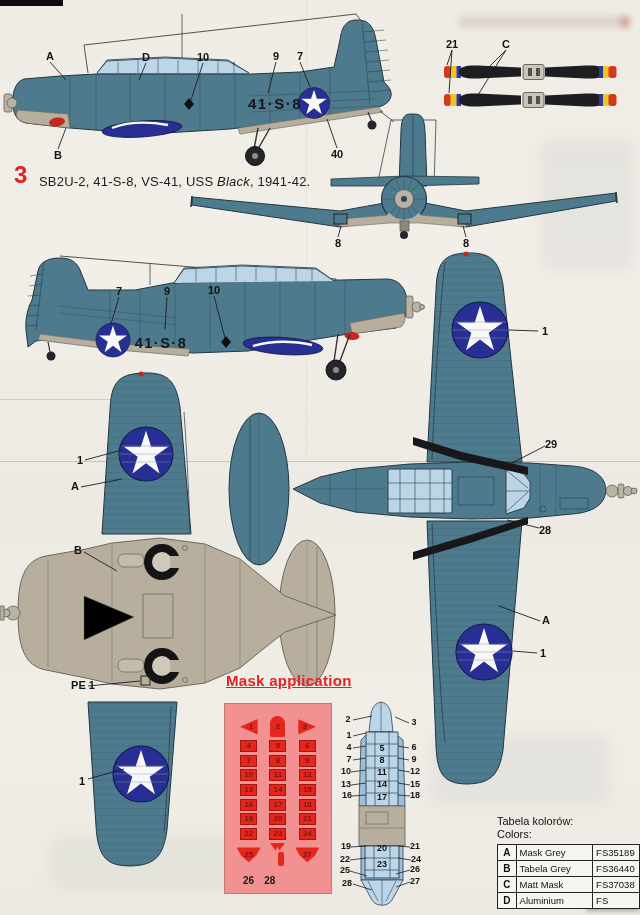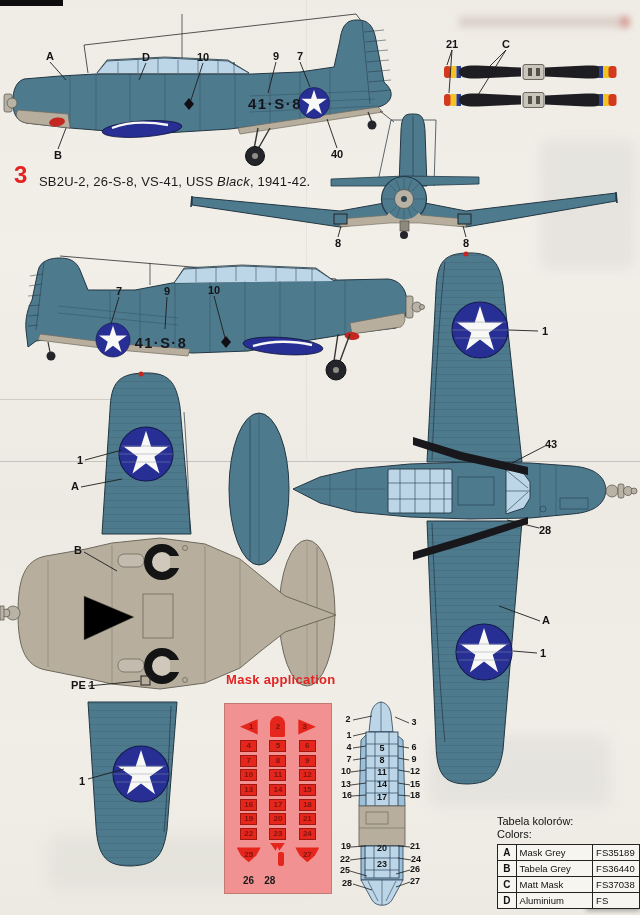--- a/index.html
+++ b/index.html
@@ -8,21 +8,21 @@
         font-family:"Liberation Sans",sans-serif;}
   .abs{position:absolute;}
   svg{display:block;}
   
   .co{position:absolute;transform:translate(-50%,-50%);font-size:11px;font-weight:bold;color:#141414;white-space:nowrap;}
   .cm{position:absolute;transform:translate(-50%,-50%);font-size:9px;font-weight:bold;color:#141414;white-space:nowrap;}
   
   .cap-num{position:absolute;left:14px;top:163px;font-size:24px;line-height:24px;font-weight:800;color:var(--captionRed);}
   .cap-text{position:absolute;left:39px;top:174px;font-size:13px;color:#1b1b1b;letter-spacing:.2px;}
   
-  .mask-title{position:absolute;left:226px;top:672px;font-size:13px;font-weight:800;color:var(--captionRed);letter-spacing:.3px;}
+  .mask-title{position:absolute;left:226px;top:672px;font-size:15px;font-weight:800;color:var(--captionRed);letter-spacing:.3px;text-decoration:underline;}
   .mask-box{position:absolute;left:224px;top:703px;width:108px;height:191px;background:var(--maskPink);
             border:1px solid #c27a72;box-sizing:border-box;display:grid;grid-template-columns:repeat(3,1fr);
             justify-items:center;align-items:center;padding:12px 9px 26px 9px;row-gap:2px;}
   .m{position:relative;display:flex;align-items:center;justify-content:center;background:var(--maskRed);
      color:var(--maskNum);font-size:8px;font-weight:bold;line-height:1;}
   .m-sq{width:17px;height:12px;box-shadow:inset 0 0 0 1px rgba(105,12,8,.55);}
   .m-tl{width:18px;height:16px;clip-path:polygon(100% 2%,100% 98%,2% 50%);padding-left:5px;box-sizing:border-box;}
   .m-tr{width:18px;height:16px;clip-path:polygon(0 2%,98% 50%,0 98%);padding-right:5px;box-sizing:border-box;}
   .m-dome{width:15px;height:21px;border-radius:8px 8px 2px 2px;}
   .m-pent{width:24px;height:15px;clip-path:polygon(0 3%,100% 3%,82% 55%,50% 100%,18% 55%);}
@@ -468,21 +468,21 @@
         <path d="M350,871 L367,876"></path>
           <path d="M410,870 L396,874"></path>
         <path d="M353,884 L372,890"></path>
           <path d="M410,882 L396,887"></path>
       </g>
     </g>
   </svg>
 
   <div class="cap-num">3</div>
   <div class="cap-text">
-    <span>SB2U-2, 26-S-8, VS-41,  USS </span><i>Black</i><span>, 1941-42.</span>
+    <span>SB2U-2, 41-S-8, VS-41,  USS </span><i>Black</i><span>, 1941-42.</span>
   </div>
 
   <div>
 
       <div class="co" style="left: 50px; top: 56px;">A</div>
 
       <div class="co" style="left: 146px; top: 57px;">D</div>
 
       <div class="co" style="left: 203px; top: 57px;">10</div>
 
@@ -503,21 +503,21 @@
       <div class="co" style="left: 466px; top: 243px;">8</div>
 
       <div class="co" style="left: 119px; top: 291px;">7</div>
 
       <div class="co" style="left: 167px; top: 291px;">9</div>
 
       <div class="co" style="left: 214px; top: 290px;">10</div>
 
       <div class="co" style="left: 545px; top: 331px;">1</div>
 
-      <div class="co" style="left: 551px; top: 444px;">43</div>
+      <div class="co" style="left: 551px; top: 444px;">29</div>
 
       <div class="co" style="left: 545px; top: 530px;">28</div>
 
       <div class="co" style="left: 546px; top: 620px;">A</div>
 
       <div class="co" style="left: 543px; top: 653px;">1</div>
 
       <div class="co" style="left: 80px; top: 460px;">1</div>
 
       <div class="co" style="left: 75px; top: 486px;">A</div>

